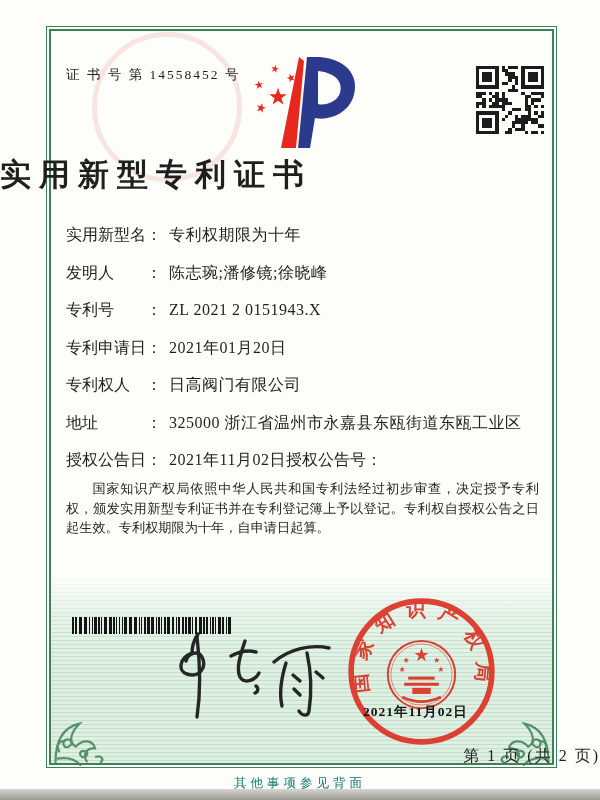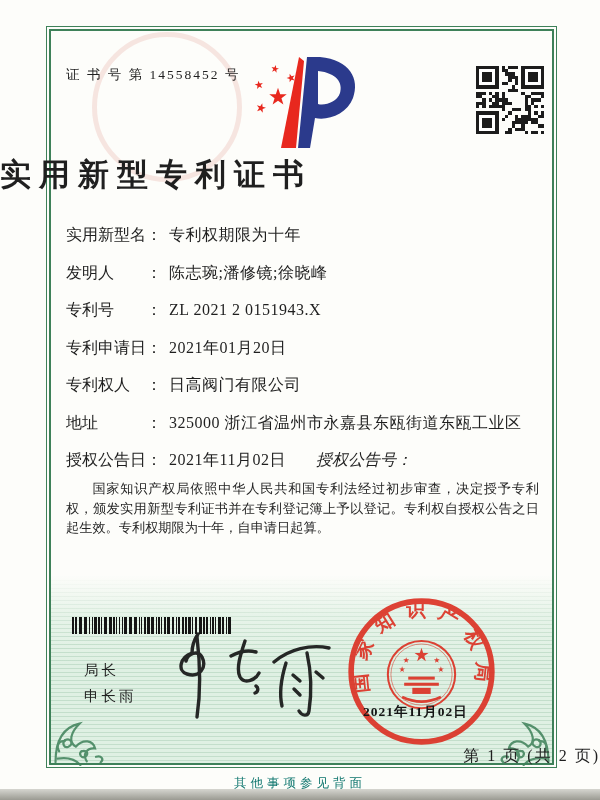--- a/index.html
+++ b/index.html
@@ -34,21 +34,21 @@
   .logo{position:absolute;left:238px;top:54px;width:124px;height:100px;}
   .qr{position:absolute;left:476px;top:66px;width:68px;height:68px;}
   .title{position:absolute;left:0;right:0;top:154px;text-align:left;
         font-size:31px;font-weight:bold;letter-spacing:8px;}
   .fields{position:absolute;left:66px;top:224px;width:476px;font-size:16px;}
   .frow{display:flex;line-height:21px;margin-bottom:16.5px;white-space:nowrap;}
   .flabel{display:inline-block;width:80px;text-align:justify;text-align-last:justify;height:21px;overflow:hidden;}
   .flabel::after{content:"";display:inline-block;width:100%;}
   .fcolon{display:inline-block;}
   .fvalue{margin-left:7px;letter-spacing:.5px;}
-  .gpair2{margin-left:30px;display:flex;font-style:italic;}
+  .gpair2{display:flex;}
   .body-text{position:absolute;left:66px;top:479px;width:473px;font-size:13.2px;
         line-height:19.5px;text-align:justify;color:#262626;}
   .body-text p{text-indent:2em;}
   .barcode{position:absolute;left:72px;top:617px;width:160px;height:17px;}
   .director{position:absolute;left:84px;top:657px;font-family:"Liberation Sans","DejaVu Sans",sans-serif;
         font-size:14.5px;line-height:26px;letter-spacing:3px;color:#222;}
   .signature{position:absolute;left:168px;top:626px;width:178px;height:98px;}
   .seal{position:absolute;left:345px;top:595px;width:153px;height:153px;}
   .seal-date{position:absolute;left:363px;top:703px;font-size:13.5px;font-weight:bold;letter-spacing:1px;color:#151515;}
   .page-info{position:absolute;left:0;right:0;top:746px;text-align:right;font-size:16px;letter-spacing:2px;}
@@ -327,24 +327,20 @@
         <rect x="138" y="0" width="1" height="17"></rect>
         <rect x="140" y="0" width="2" height="17"></rect>
         <rect x="143" y="0" width="1" height="17"></rect>
         <rect x="146" y="0" width="3" height="17"></rect>
         <rect x="150" y="0" width="2" height="17"></rect>
         <rect x="154" y="0" width="1" height="17"></rect>
         <rect x="156" y="0" width="3" height="17"></rect>
       </g>
   </svg>
 
-  <div class="director">
-    <div>局长</div>
-    <div>申长雨</div>
-  </div>
 
   <svg class="signature" viewBox="0 0 178 98">
     <g stroke="#161616" fill="none" stroke-width="3.4" stroke-linecap="round" stroke-linejoin="round" opacity="0.92">
       <path d="M30,8 C26,14 24,20 24,27"></path>
       <path d="M24,27 C12,31 9,45 19,48 C32,52 39,41 34,31 C30,24 20,27 18,35"></path>
       <path d="M29,11 C32,36 33,64 29,91"></path>
       <path d="M63,30 C72,25 81,24 88,26"></path>
       <path d="M77,15 C72,30 68,43 72,51 C76,58 87,55 91,47"></path>
       <path d="M88,60 C91,62 90,66 87,67"></path>
       <path d="M106,36 C121,23 143,18 161,22"></path>

